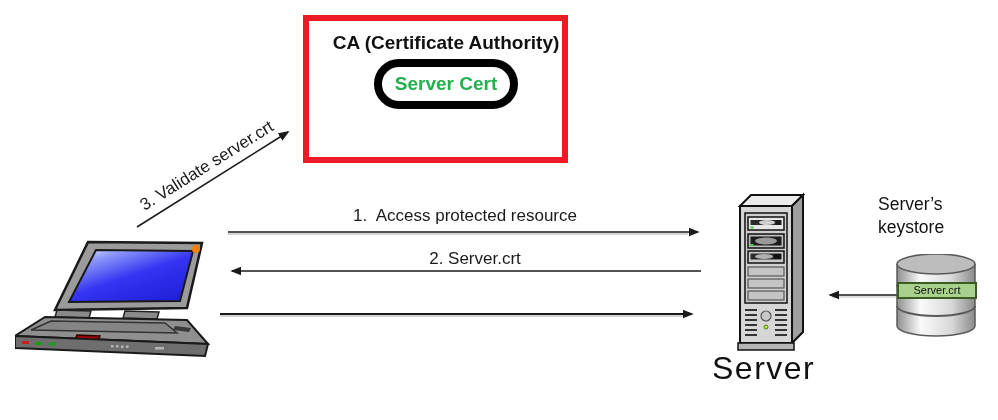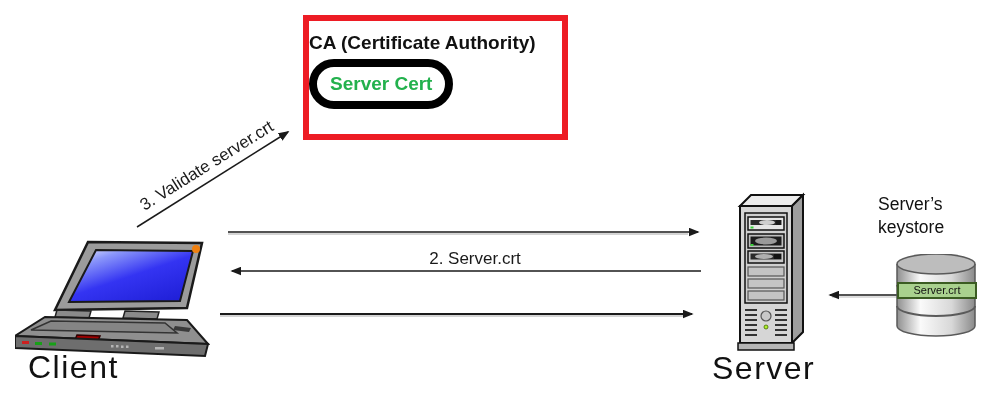--- a/index.html
+++ b/index.html
@@ -6,22 +6,22 @@
   .stage{
     position:relative;width:998px;height:420px;background:#fff;overflow:hidden;
     font-family:"Liberation Sans",sans-serif;color:var(--text-color,#1a1a1a);
   }
   .abs{position:absolute;}
   svg{display:block;}
   .layer{position:absolute;left:0;top:0;}
 
   
   .ca-box{
-    left:303px;top:15px;width:265px;height:125px;box-sizing:border-box;
-    border:6px solid var(--ca-border,#ed1c24);background:#fff;text-align:left;
+    left:303px;top:15px;width:265px;height:148px;box-sizing:border-box;
+    border:6px solid var(--ca-border,#ed1c24);background:#fff;text-align:center;padding-left:21px;
   }
   .ca-title{
     margin-top:11px;font-size:19px;font-weight:bold;color:#111;
     white-space:nowrap;letter-spacing:0px;
   }
   .cert-badge{
     display:inline-block;margin-top:5px;border:8px solid #000;border-radius:25px;
     padding:6px 13px;background:#fff;
   }
   .cert-text{
@@ -87,20 +87,21 @@
     <line x1="897" y1="295" x2="830" y2="295" stroke="#1a1a1a" stroke-width="1.5" marker-end="url(#ah)"></line>
   </svg>
 
   <div class="abs ca-box">
     <div class="ca-title">CA (Certificate Authority)</div>
     <div class="cert-badge">
       <span class="cert-text">Server Cert</span>
     </div>
   </div>
 
+  <div class="lbl lbl-step1">1.  Access protected resource</div>
   <div class="lbl lbl-step2">2. Server.crt</div>
   <div class="lbl lbl-step3">3. Validate server.crt</div>
 
   <svg class="layer" style="left:15px;top:232px;" width="220" height="130" viewBox="0 0 220 130">
     <defs>
       <linearGradient id="scr" x1="0" y1="0" x2="0.8" y2="1">
         <stop offset="0" stop-color="#f2f4ff"></stop>
         <stop offset="0.22" stop-color="#8b97fa"></stop>
         <stop offset="0.55" stop-color="#3434f2"></stop>
         <stop offset="1" stop-color="#2020d8"></stop>
@@ -122,21 +123,20 @@
     <polygon points="0,104 193,112 190,124 0,116" fill="#6e6e6e" stroke="#1a1a1a" stroke-width="2"></polygon>
     <rect x="7" y="109" width="7" height="3" fill="#cc2020"></rect>
     <rect x="20" y="110" width="7" height="3" fill="#17a017"></rect>
     <rect x="34" y="110.5" width="7" height="3" fill="#17a017"></rect>
     <rect x="96" y="113" width="2.5" height="2.5" fill="#b5b5b5"></rect>
     <rect x="101" y="113" width="2.5" height="2.5" fill="#b5b5b5"></rect>
     <rect x="106" y="113.5" width="2.5" height="2.5" fill="#b5b5b5"></rect>
     <rect x="111" y="113.5" width="2.5" height="2.5" fill="#b5b5b5"></rect>
     <rect x="140" y="115" width="9" height="2.5" fill="#b5b5b5"></rect>
   </svg>
-  <div class="node-caption client-caption">Client</div>
 
   <svg class="layer" style="left:736px;top:190px;" width="72" height="166" viewBox="0 0 72 166">
 
     <polygon points="4,16 15,5 67,5 56,16" fill="#ececec" stroke="#111" stroke-width="2"></polygon>
     <polygon points="56,16 67,5 67,142 56,153" fill="#9e9e9e" stroke="#111" stroke-width="2"></polygon>
 
     <rect x="4" y="16" width="52" height="137" fill="#d6d6d6" stroke="#111" stroke-width="2"></rect>
     <rect x="9" y="23" width="42" height="90" fill="#cfcfcf" stroke="#111" stroke-width="1.5"></rect>
 
     <g>

